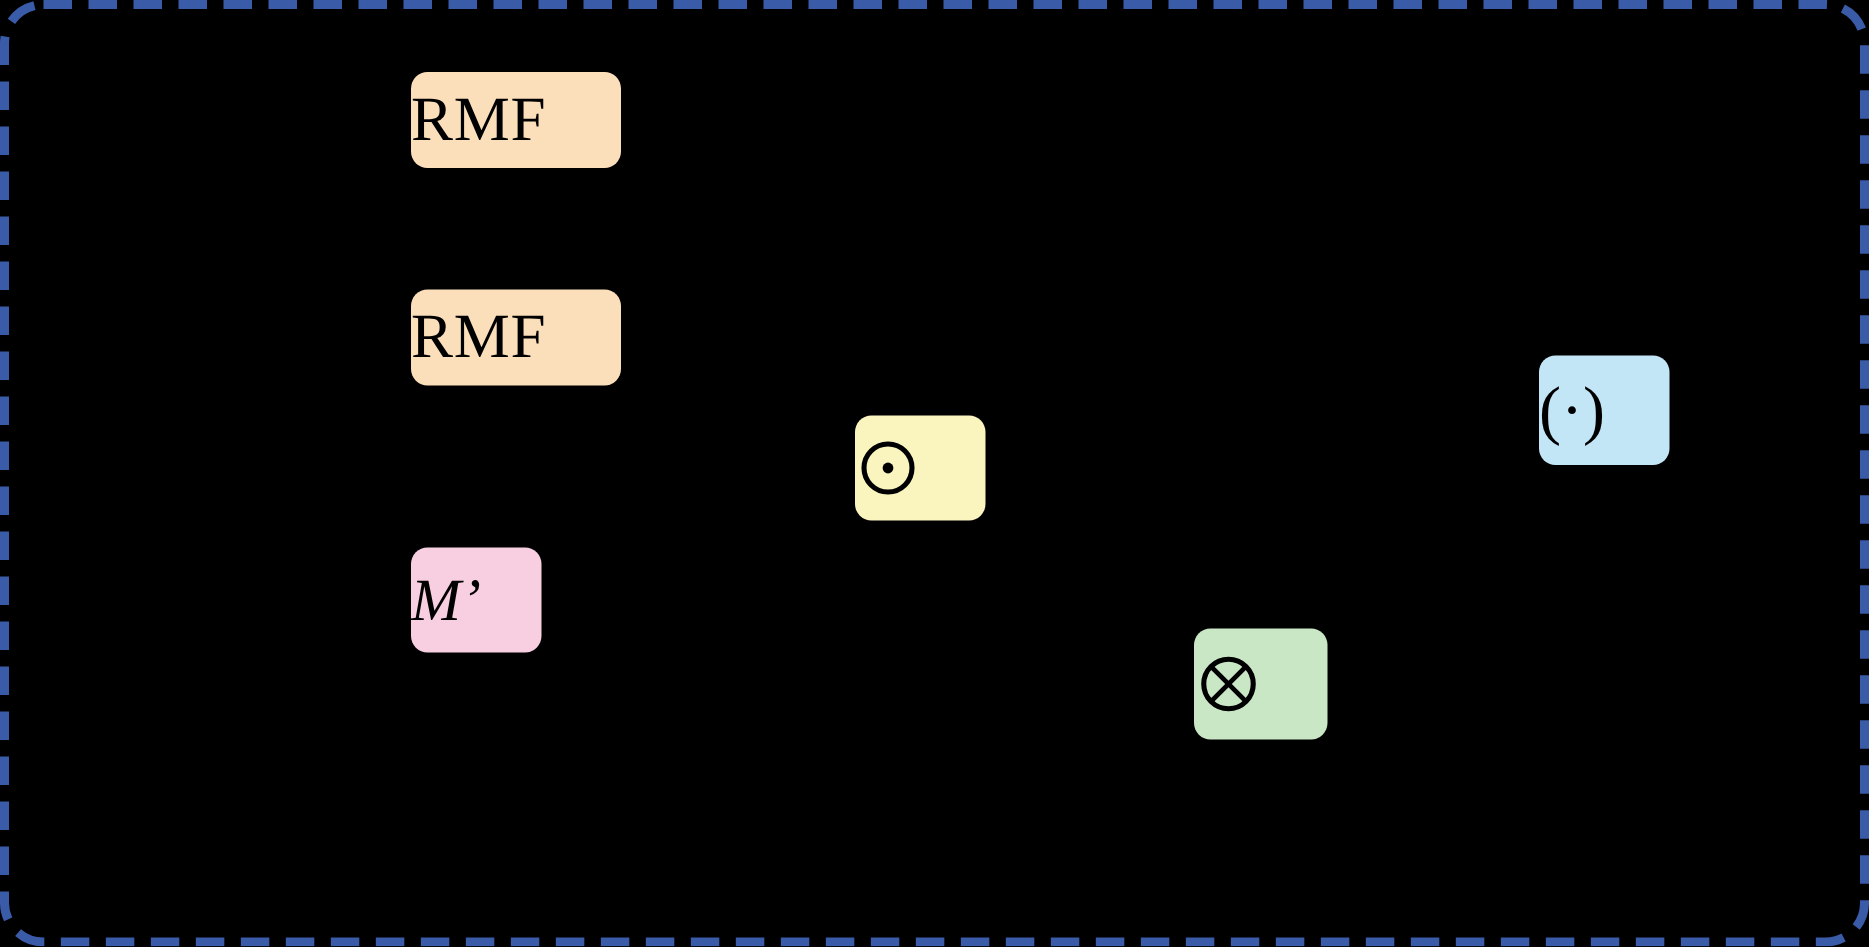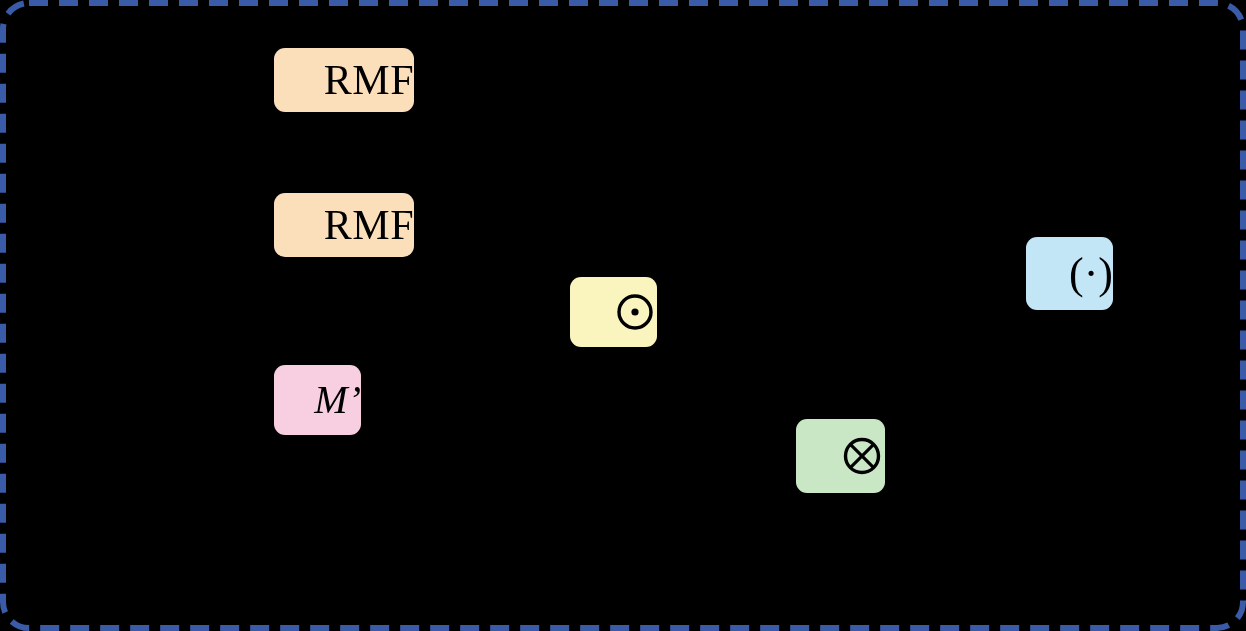--- a/index.html
+++ b/index.html
@@ -29,21 +29,21 @@
     stroke: #3a5ba8;
     stroke-width: 6;
     stroke-dasharray: 19 11;
     stroke-linecap: butt;
   }
   .node {
     position: absolute;
     box-sizing: border-box;
     display: flex;
     align-items: center;
-    justify-content: flex-end;
+    justify-content: flex-start;
     border-radius: 11px;
     color: #000000;
     line-height: 1;
     user-select: none;
   }
   .node-label {
     display: block;
     text-align: center;
     white-space: nowrap;
   }

